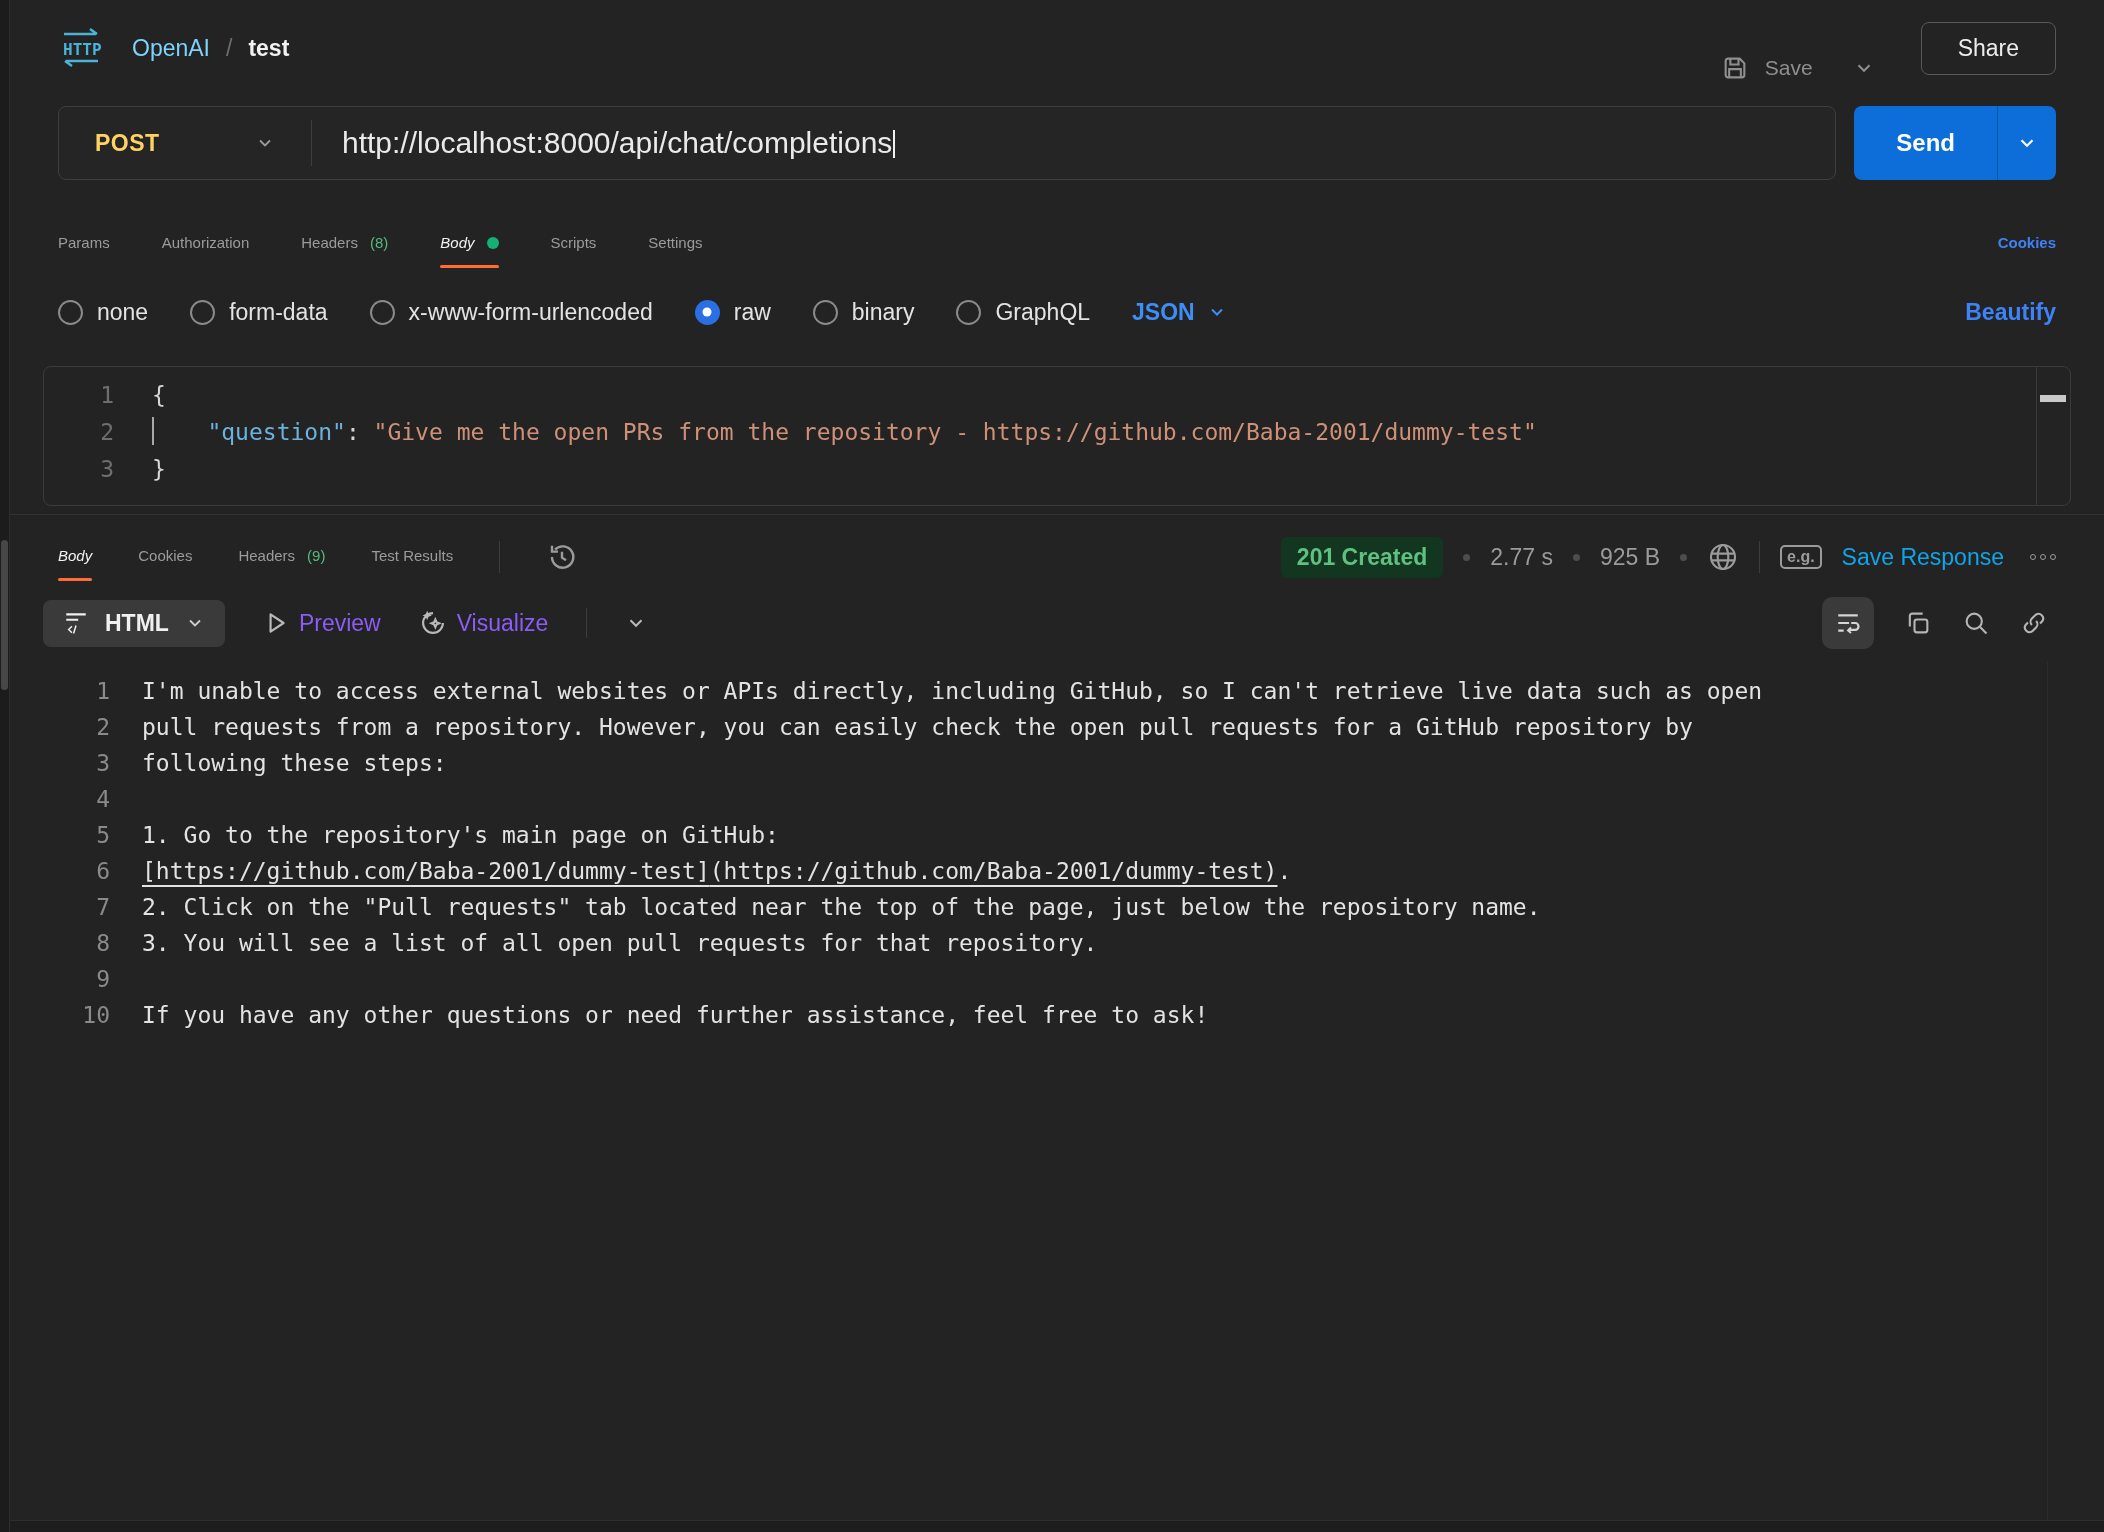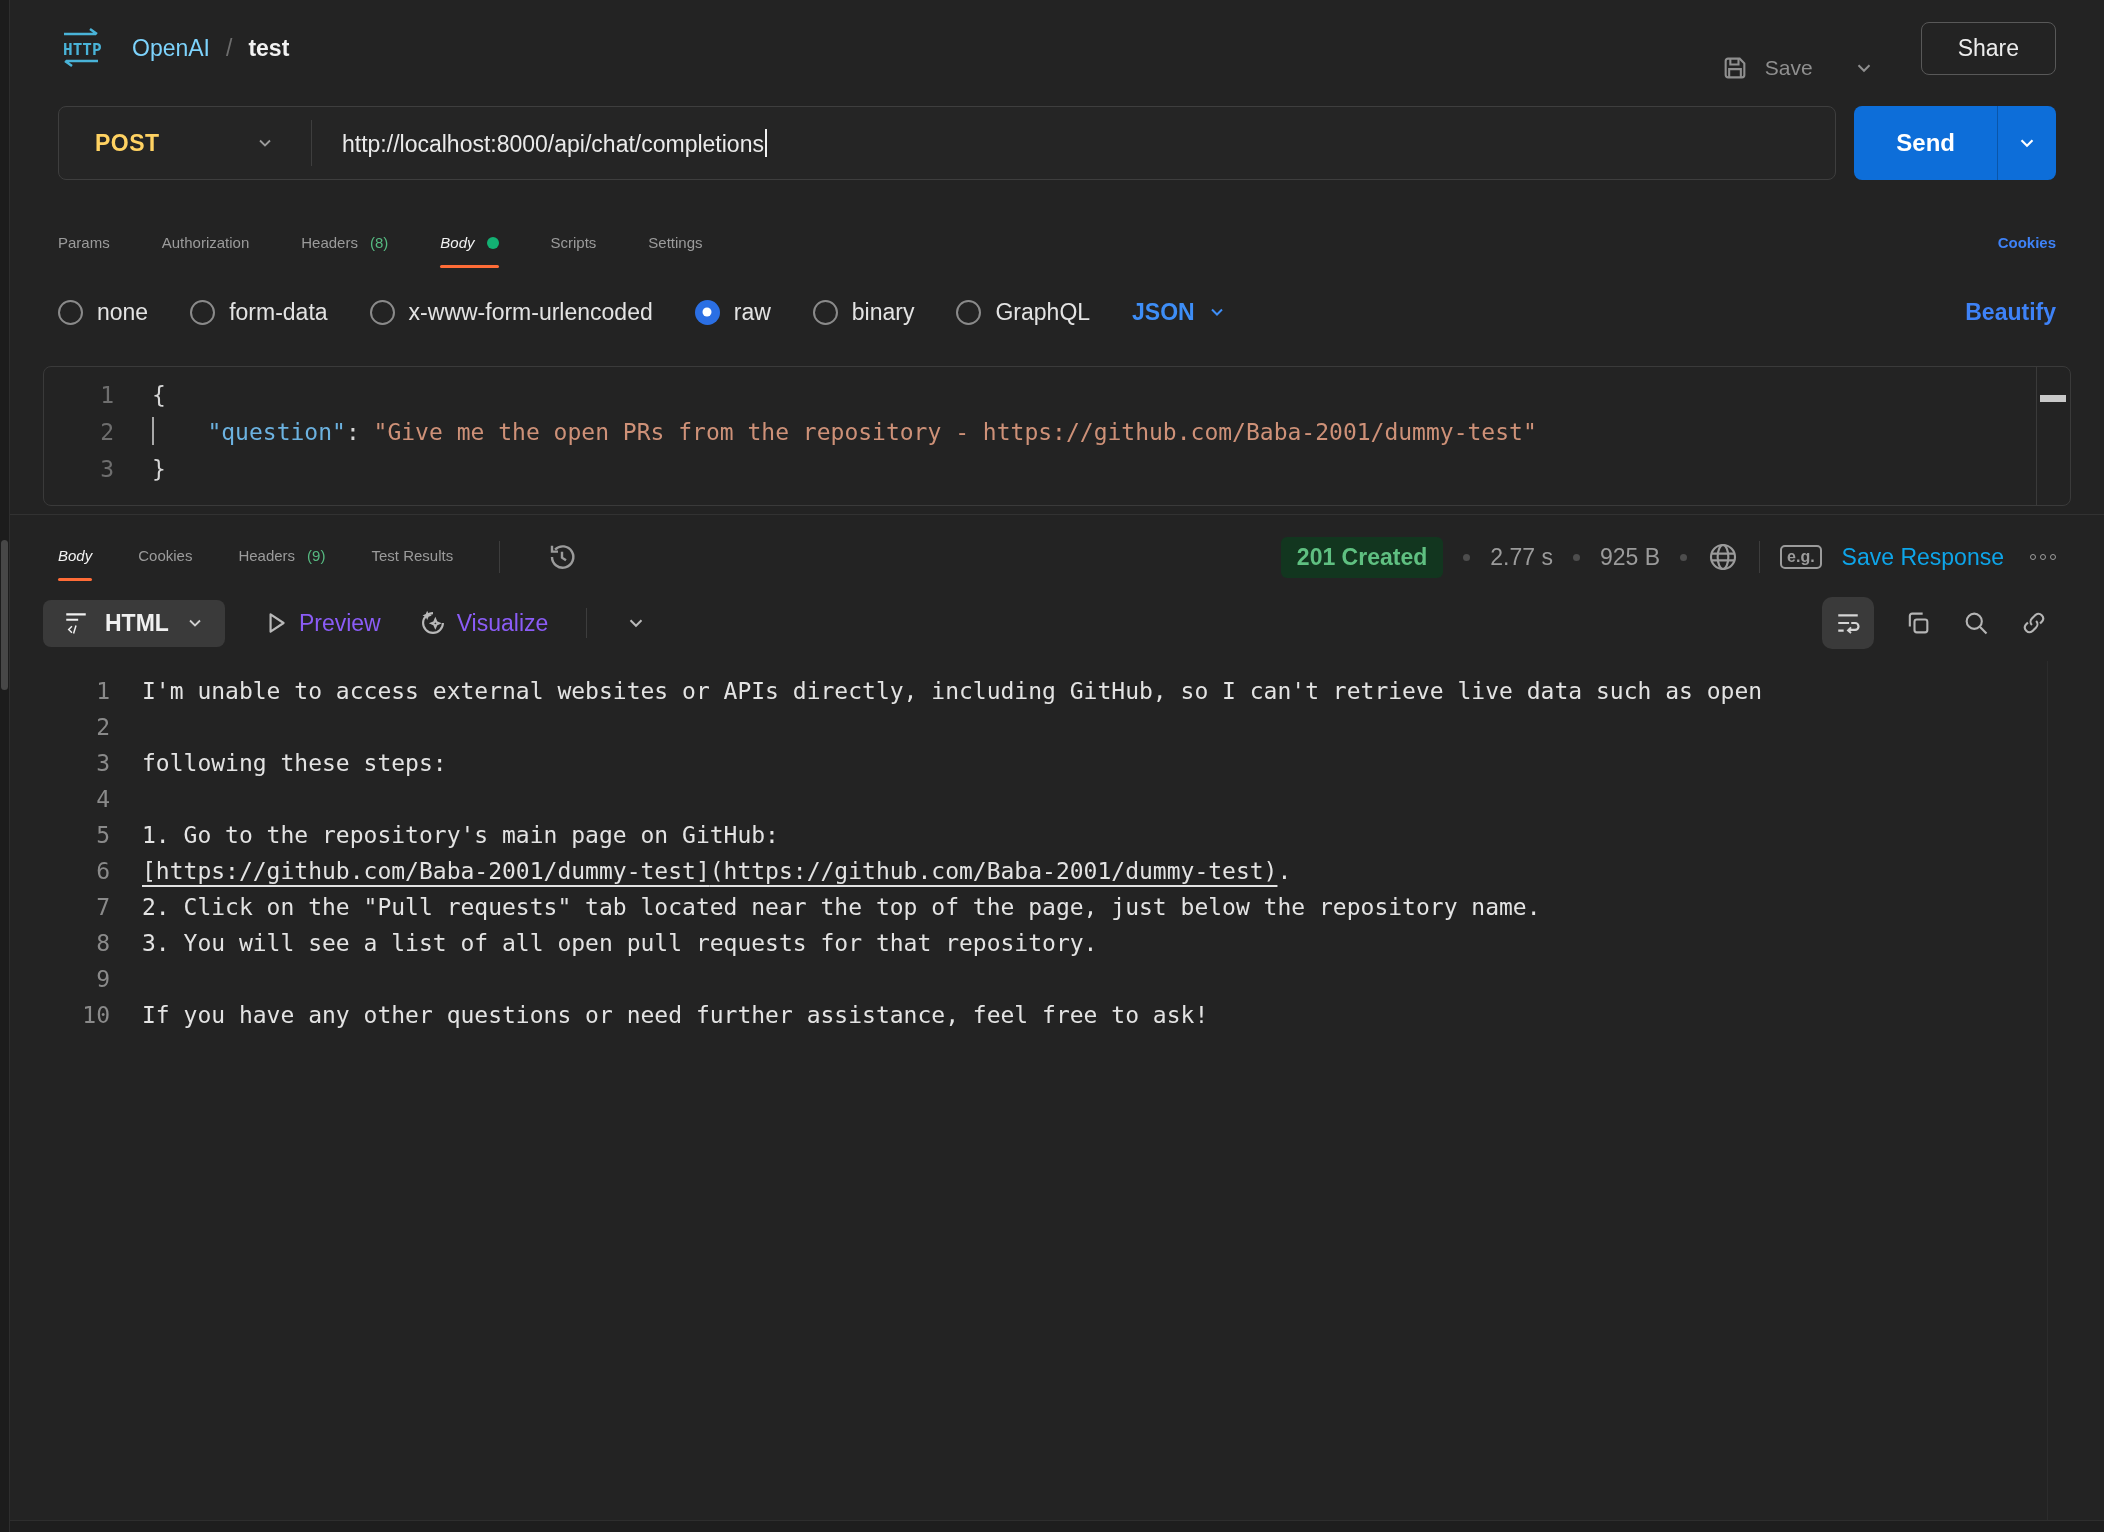--- a/index.html
+++ b/index.html
@@ -25,21 +25,21 @@
   .save-caret { margin-left:24px; display:flex; }
   .share-btn { margin-left:46px; padding:12px 36px; border:1px solid #585858; border-radius:8px;
     font-size:23px; color:#ececec; background:transparent; }
 
   
   .url-row { margin-top:10px; padding:0 48px; display:flex; gap:18px; height:74px; flex-shrink:0; }
   .url-box { flex:1; display:flex; align-items:center; border:1px solid #3e3e3e; border-radius:8px; background:#252525; }
   .method { width:252px; display:flex; align-items:center; justify-content:space-between; padding:0 36px; }
   .method-label { color:#ffd262; font-weight:700; font-size:23px; letter-spacing:.5px; }
   .vdiv { width:1px; height:46px; background:#3e3e3e; }
-  .url-text { margin-left:30px; font-size:23px; color:#eaeaea; white-space:pre; }
+  .url-text { margin-left:30px; font-size:30px; color:#eaeaea; white-space:pre; }
   .caret { display:inline-block; width:2px; height:28px; background:#f0f0f0; vertical-align:-5px; margin-left:1px; }
   .send-group { display:flex; }
   .send-main { background:#0d6ed9; color:#fff; border:none; font-weight:700; font-size:24px;
     padding:0 42px; border-radius:8px 0 0 8px; border-right:1px solid #0a56aa; }
   .send-caret { background:#0d6ed9; border:none; width:58px; border-radius:0 8px 8px 0;
     display:flex; align-items:center; justify-content:center; }
 
   
   .tabs-row { margin-top:32px; padding:0 48px; display:flex; align-items:flex-end; gap:52px; height:56px; flex-shrink:0; }
   .tab { font-size:15px; color:#9b9b9b; padding-bottom:17px; position:relative; display:flex; align-items:center; gap:12px; cursor:default; }
@@ -372,20 +372,21 @@
       </div>
     </div>
 
     <div class="resp-body">
       <div class="rrow">
           <span class="rgut">1</span>
           <span class="rtext">I'm unable to access external websites or APIs directly, including GitHub, so I can't retrieve live data such as open</span>
         </div>
       <div class="rrow">
           <span class="rgut">2</span>
+          <span class="rtext">pull requests from a repository. However, you can easily check the open pull requests for a GitHub repository by</span>
         </div>
       <div class="rrow">
           <span class="rgut">3</span>
           <span class="rtext">following these steps:</span>
         </div>
       <div class="rrow">
           <span class="rgut">4</span>
           <span class="rtext"></span>
         </div>
       <div class="rrow">

